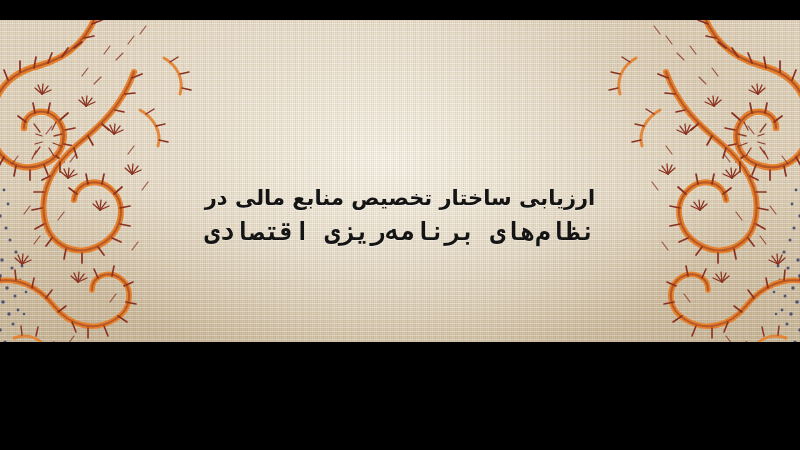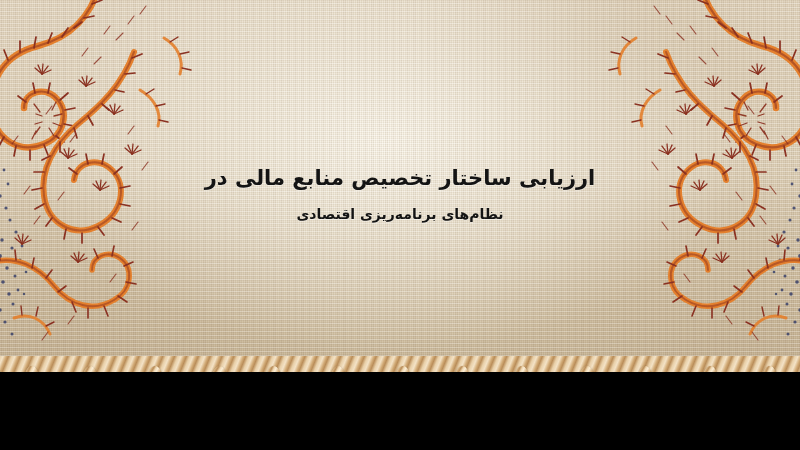--- a/index.html
+++ b/index.html
@@ -4,23 +4,24 @@
 <title>Termeh Title Slide</title>
 <style>
   html,body{margin:0;padding:0;background:#000;}
   body{
     font-family:"DejaVu Sans","Liberation Sans",sans-serif;
   }
 
   
   #stage{
     position:relative;
-    width:800px;height:372px;
+    width:800px;height:322px;
     overflow:hidden;
     background:#000000;
+    margin-top:20px;
   }
 
   
   .fabric{
     position:absolute;
     left:0;top:0;width:800px;height:372px;
     background-color:#ded1ba;
     background-image:
       
       radial-gradient(ellipse 520px 300px at 48% 38%, rgba(255,252,244,.85), rgba(255,252,244,0) 70%),
@@ -130,21 +131,21 @@
   }
   .title-line{
     color:#141414;
     font-size:21px;
     line-height:36px;
     font-weight:600;
     letter-spacing:0px;
     text-shadow:0 1px 0 rgba(255,255,255,.35);
     white-space:nowrap;
   }
-  .title-line.l2{font-size:14px;}
+  .title-line.l2{font-size:25px;font-family:Liberation Mono, monospace;}
 </style>
 </head>
 <body>
 
 <div id="stage">
 
   <div class="fabric">
     <div class="weave"></div>
     <div class="weave2"></div>
 

